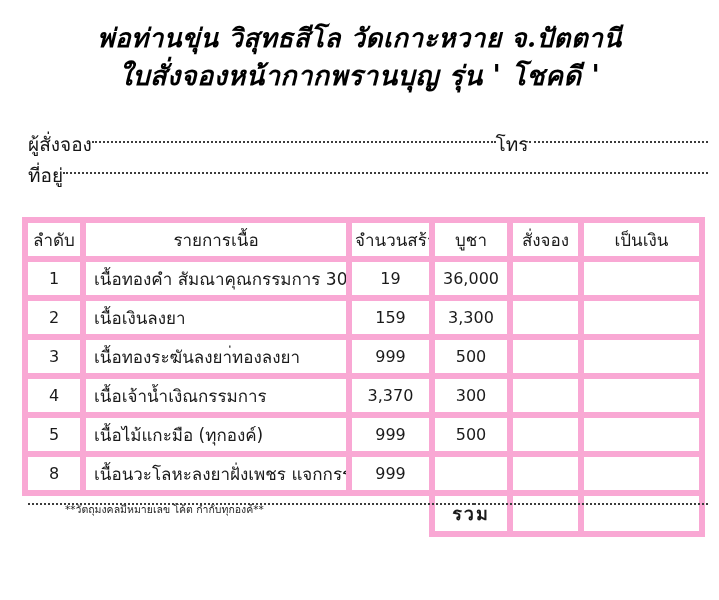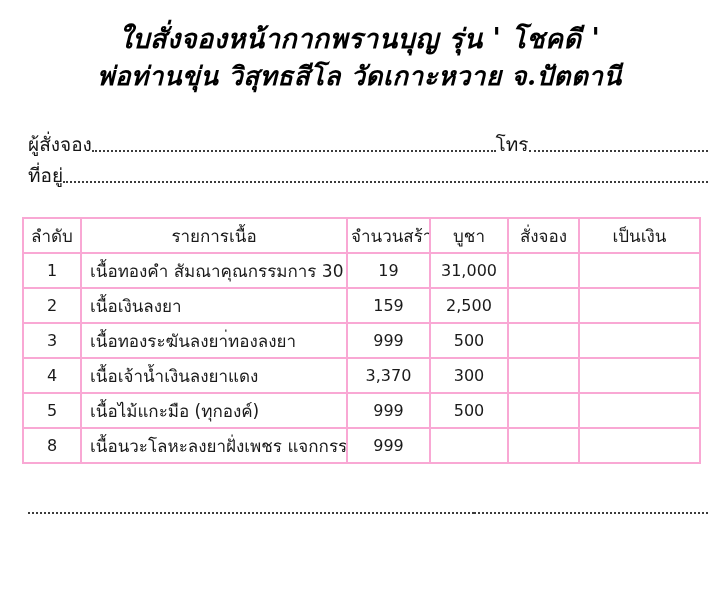--- a/index.html
+++ b/index.html
@@ -27,21 +27,21 @@
     letter-spacing: 0.5px;
   }
   .title-line.l1 { font-size: 27px; line-height: 38px; }
   .title-line.l2 { font-size: 26px; line-height: 37px; }
 
   
   .field-row {
     position: absolute;
     left: 28px; right: 11px;
     display: flex;
-    align-items: flex-end;
+    align-items: center;
     height: 24px;
   }
   .field-label {
     font-size: 19px;
     line-height: 24px;
     white-space: nowrap;
     color: #161616;
   }
   .leader {
     border-bottom: 2px dotted #3c3c3c;
@@ -56,21 +56,21 @@
   .row-bottom  { top: 494px; }
 
   
   .order-table-wrap { position: absolute; left: 22px; top: 217px; }
   table.order-table {
     border-collapse: collapse;
     table-layout: fixed;
     width: 677px;
   }
   .order-table th, .order-table td {
-    border: 2px solid #f9a8d4;
+    border: 6px solid #f9a8d4;
     font-weight: normal;
     font-size: 17px;
     text-align: center;
     vertical-align: middle;
     overflow: hidden;
     white-space: nowrap;
     padding: 3px;
   }
   .order-table tr.hdr    { height: 33px; }
   .order-table tr.data   { height: 30px; }
@@ -92,22 +92,22 @@
   .order-table td.total-label {
     font-weight: bold;
     font-size: 18px;
     letter-spacing: 2px;
   }
 </style>
 </head>
 <body>
 
 <div class="title-block">
+  <div class="title-line l2">พ่อท่านขุ่น วิสุทธสีโล วัดเกาะหวาย จ.ปัตตานี</div>
   <div class="title-line l1">ใบสั่งจองหน้ากากพรานบุญ รุ่น ' โชคดี '</div>
-  <div class="title-line l2">พ่อท่านขุ่น วิสุทธสีโล วัดเกาะหวาย จ.ปัตตานี</div>
 </div>
 
 <div class="field-row row-orderer">
   <span class="field-label">ผู้สั่งจอง</span>
   <span class="leader grow-225"><span></span></span>
   <span class="field-label">โทร</span>
   <span class="leader grow-1"><span></span></span>
 </div>
 
 <div class="field-row row-address">
@@ -131,43 +131,43 @@
       <th>รายการเนื้อ</th>
       <th>จำนวนสร้าง</th>
       <th>บูชา</th>
       <th>สั่งจอง</th>
       <th>เป็นเงิน</th>
     </tr>
     <tr class="data">
       <td class="num">1</td>
       <td class="item">เนื้อทองคำ สัมณาคุณกรรมการ 30 หน้า</td>
       <td class="num">19</td>
-      <td class="num">31,000</td>
+      <td class="num">36,000</td>
       <td class="num"></td>
       <td class="num"></td>
     </tr>
     <tr class="data">
       <td class="num">2</td>
       <td class="item">เนื้อเงินลงยา</td>
       <td class="num">159</td>
-      <td class="num">2,500</td>
+      <td class="num">3,300</td>
       <td class="num"></td>
       <td class="num"></td>
     </tr>
     <tr class="data">
       <td class="num">3</td>
       <td class="item">เนื้อทองระฆันลงยา่ทองลงยา</td>
       <td class="num">999</td>
       <td class="num">500</td>
       <td class="num"></td>
       <td class="num"></td>
     </tr>
     <tr class="data">
       <td class="num">4</td>
-      <td class="item">เนื้อเจ้าน้ำเงินลงยาแดง</td>
+      <td class="item">เนื้อเจ้าน้ำเงิณกรรมการ</td>
       <td class="num">3,370</td>
       <td class="num">300</td>
       <td class="num"></td>
       <td class="num"></td>
     </tr>
     <tr class="data">
       <td class="num">5</td>
       <td class="item">เนื้อไม้แกะมือ (ทุกองค์)</td>
       <td class="num">999</td>
       <td class="num">500</td>
@@ -175,20 +175,26 @@
       <td class="num"></td>
     </tr>
     <tr class="data">
       <td class="num">8</td>
       <td class="item">เนื้อนวะโลหะลงยาฝั่งเพชร แจกกรรมการ</td>
       <td class="num">999</td>
       <td class="num"></td>
       <td class="num"></td>
       <td class="num"></td>
     </tr>
+    <tr class="total">
+      <td class="note-cell" colspan="3">**วัตถุมงคลมีหมายเลข โค้ต กำกับทุกองค์**</td>
+      <td class="total-label">รวม</td>
+      <td class="num"></td>
+      <td class="num"></td>
+    </tr>
   </tbody>
     </table>
 </div>
 
 <div class="field-row row-bottom">
   <span class="leader grow-19"><span></span></span>
   <span class="leader grow-1"><span></span></span>
 </div>
 
 </body></html>

